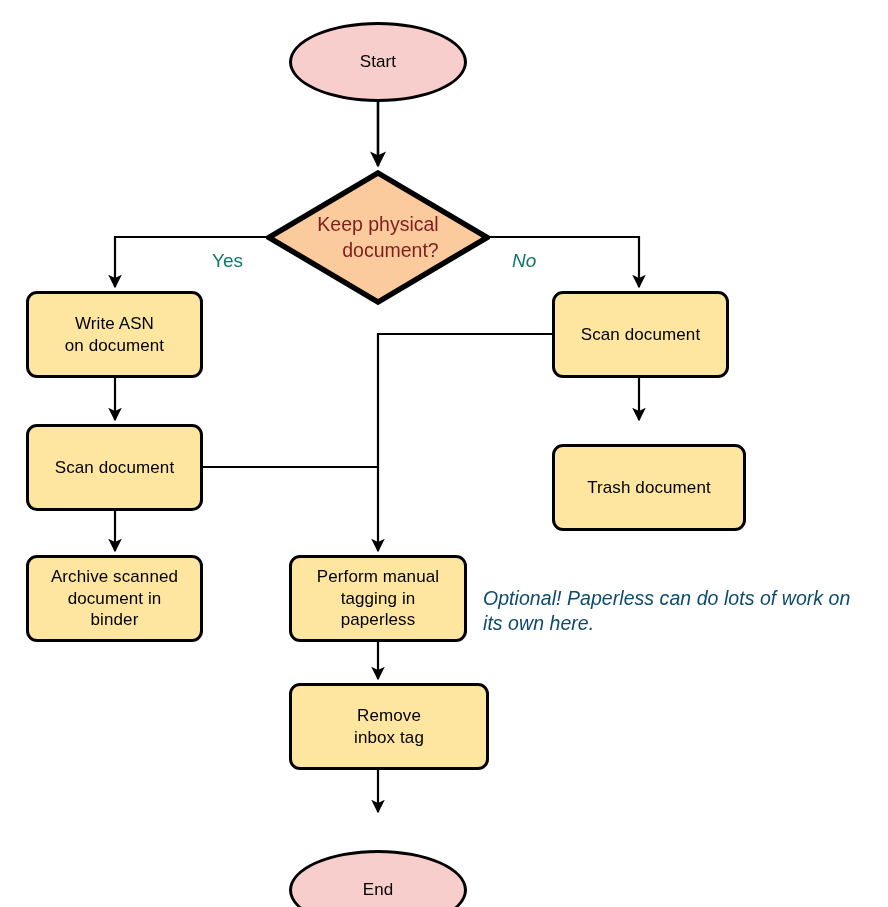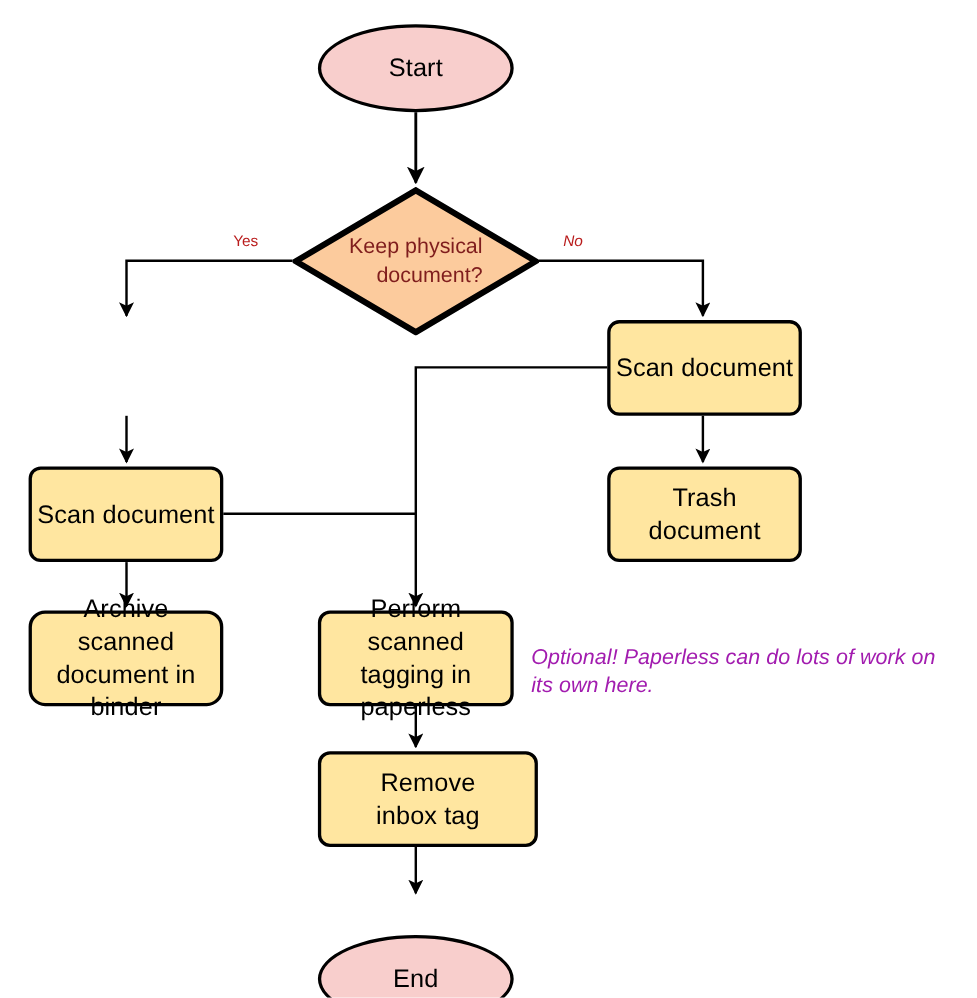--- a/index.html
+++ b/index.html
@@ -28,21 +28,21 @@
     pointer-events: none;
   }
   .node {
     position: absolute;
     box-sizing: border-box;
     display: flex;
     align-items: center;
     justify-content: center;
     text-align: center;
     color: #000000;
-    font-size: 23px;
+    font-size: 17px;
     line-height: 1.29;
     letter-spacing: 0.1px;
   }
   .node-process {
     background: #ffe6a0;
     border: 3px solid #000000;
     border-radius: 11px;
   }
   .node-terminator {
     background: #f8cecc;
@@ -76,30 +76,31 @@
     align-items: center;
     justify-content: center;
     text-align: right;
     color: #7f1d1d;
     font-size: 19.5px;
     line-height: 1.29;
     white-space: pre-line;
   }
   .edge-label {
     position: absolute;
-    color: #b91c1c;
-    font-size: 14px;
+    color: #0f766e;
+    font-size: 19px;
     line-height: 1;
     white-space: nowrap;
     background: #ffffff;
     padding: 0 3px;
+    margin-top: 39px;
   }
   .annotation {
     position: absolute;
-    color: #a21caf;
+    color: #0c4a6e;
     font-size: 19.5px;
     line-height: 1.28;
     font-style: italic;
     white-space: pre-line;
     letter-spacing: 0.05px;
   }
 </style>
 </head>
 <body>
 
@@ -141,41 +142,45 @@
     <svg class="diamond-shape" viewBox="0 0 224 135" preserveAspectRatio="none" xmlns="http://www.w3.org/2000/svg">
       <polygon points="112,3 221,67.5 112,132 3,67.5" fill="#fccb9d" stroke="#000000" stroke-width="5.5" stroke-linejoin="miter"></polygon>
     </svg>
     <div class="decision-text">Keep physical
 document?</div>
   </div>
 
   <div class="edge-label" style="left:209px; top:212px;">Yes</div>
   <div class="edge-label" style="left:509px; top:212px;font-style:italic;">No</div>
 
+  <div class="node node-process" style="left:26px; top:291px; width:177px; height:87px;">
+    <span class="node-label">Write ASN
+on document</span>
+  </div>
 
   <div class="node node-process" style="left:26px; top:424px; width:177px; height:87px;">
     <span class="node-label">Scan document</span>
   </div>
 
-  <div class="node node-process" style="left:26px; top:555px; width:177px; height:87px;border-radius:15px;">
+  <div class="node node-process" style="left:26px; top:555px; width:177px; height:87px;">
     <span class="node-label">Archive scanned
 document in
 binder</span>
   </div>
 
   <div class="node node-process" style="left:552px; top:291px; width:177px; height:87px;">
     <span class="node-label">Scan document</span>
   </div>
 
-  <div class="node node-process" style="left:552px; top:424px; width:177px; height:87px;">
+  <div class="node node-process" style="left:552px; top:444px; width:194px; height:87px;">
     <span class="node-label">Trash document</span>
   </div>
 
   <div class="node node-process" style="left:289px; top:555px; width:178px; height:87px;">
-    <span class="node-label">Perform scanned
+    <span class="node-label">Perform manual
 tagging in
 paperless</span>
   </div>
 
   <div class="node node-process" style="left:289px; top:683px; width:200px; height:87px;">
     <span class="node-label">Remove
 inbox tag</span>
   </div>
 
   <div class="node node-terminator" style="left:289px; top:850px; width:178px; height:80px;">

